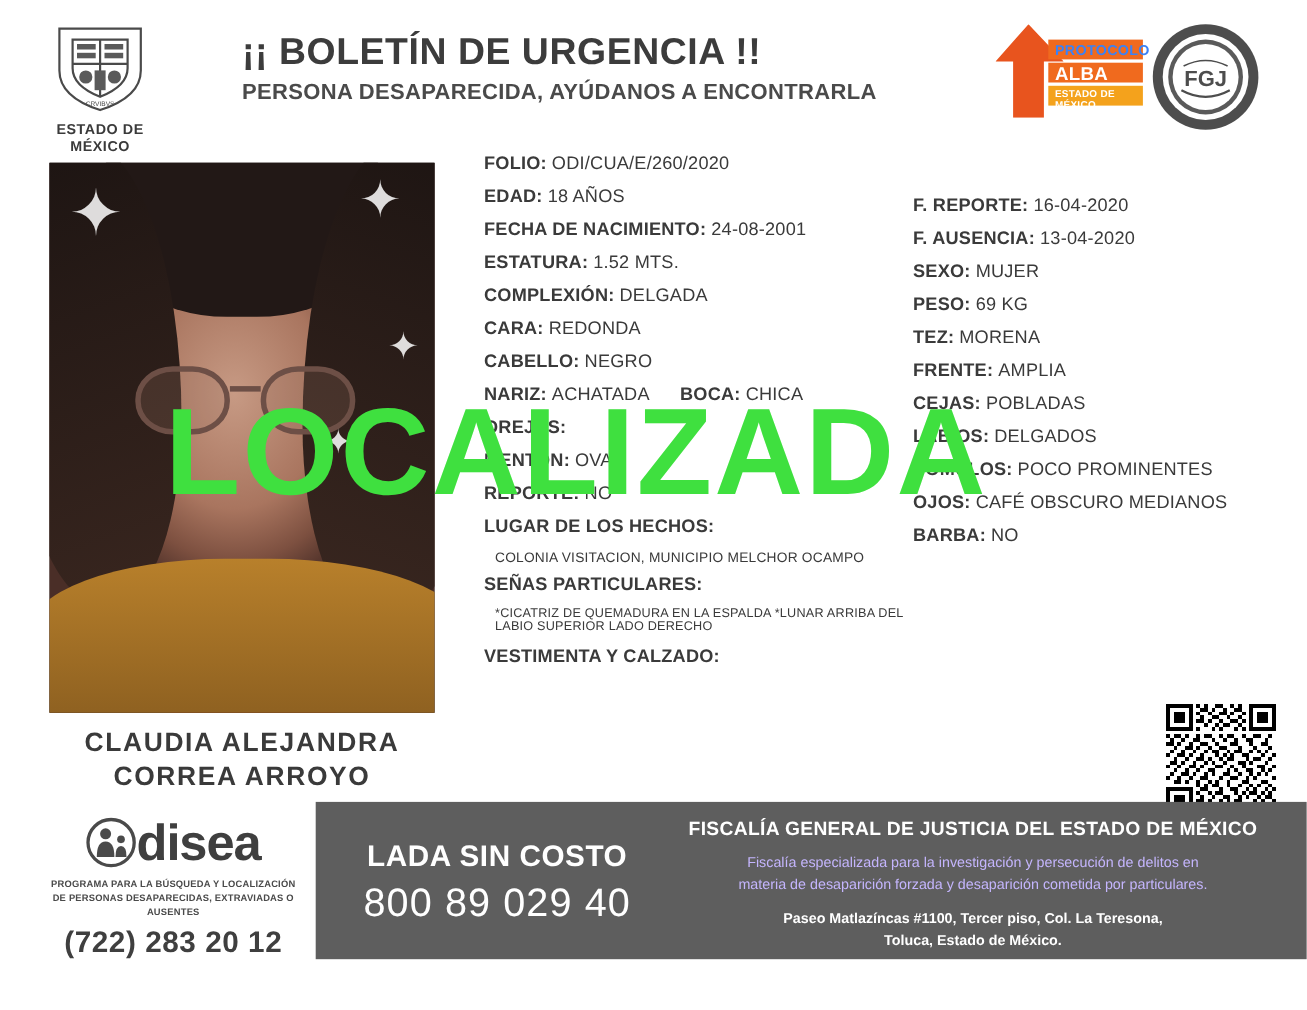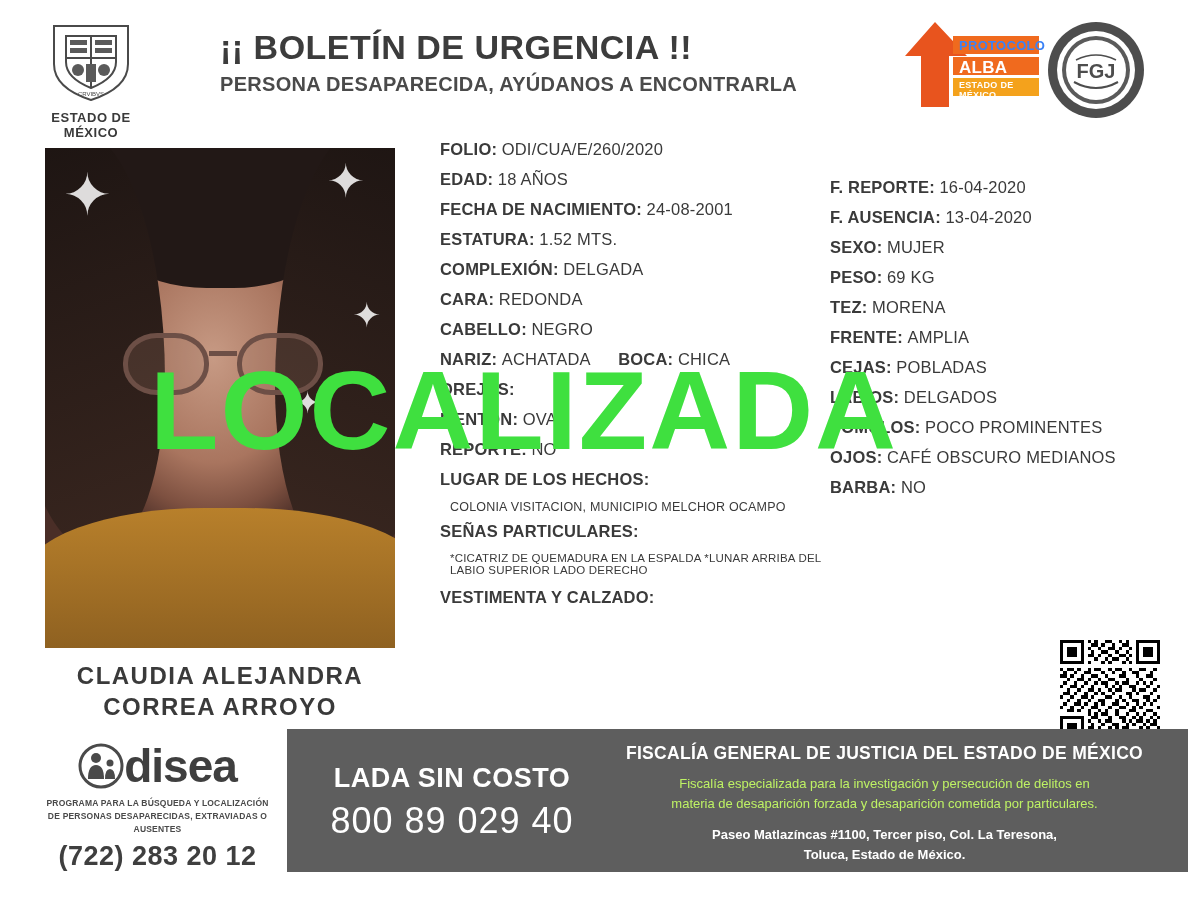--- a/index.html
+++ b/index.html
@@ -178,21 +178,21 @@
   }
   .lada {
     position:absolute; left:20px; top:34px; width:290px; text-align:center;
   }
   .lada-t { font-size:27px; font-weight:bold; letter-spacing:.5px; }
   .lada-n { font-size:36px; font-weight:normal; letter-spacing:1px; margin-top:6px; }
   .fg-block {
     position:absolute; left:305px; top:14px; width:585px; text-align:center;
   }
   .fg-title { font-size:17.5px; font-weight:bold; letter-spacing:.3px; }
-  .fg-desc { font-size:13px; line-height:1.5; margin-top:10px; color:#bef264; }
+  .fg-desc { font-size:13px; line-height:1.5; margin-top:10px; color:#c4b5fd; }
   .fg-addr { font-size:13px; font-weight:bold; line-height:1.5; margin-top:12px; }
 </style>
 </head>
 <body>
 
 <div class="header">
 
   <div class="emblem">
     <svg width="110" height="88" viewBox="0 0 110 88">
       <g fill="none" stroke="#4a4a4a" stroke-width="2">

